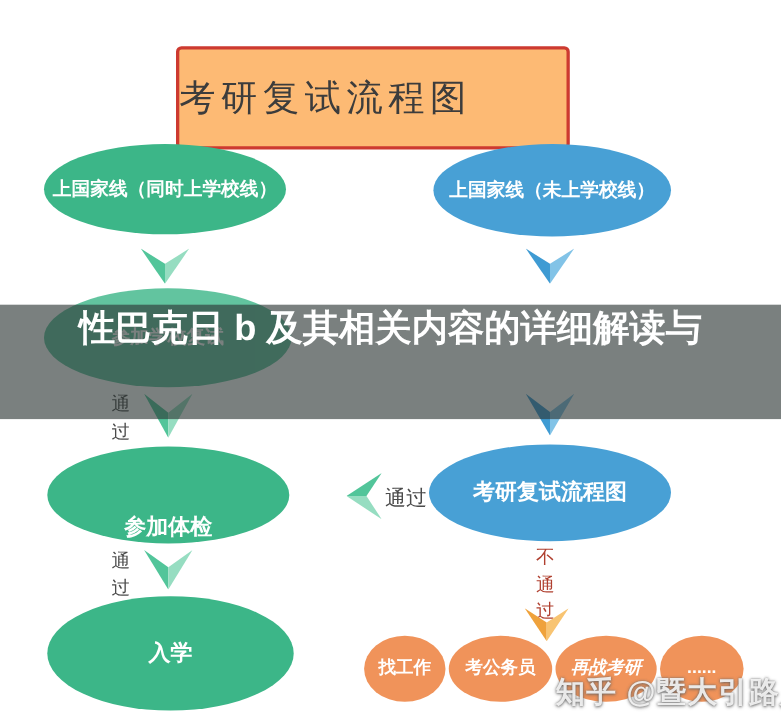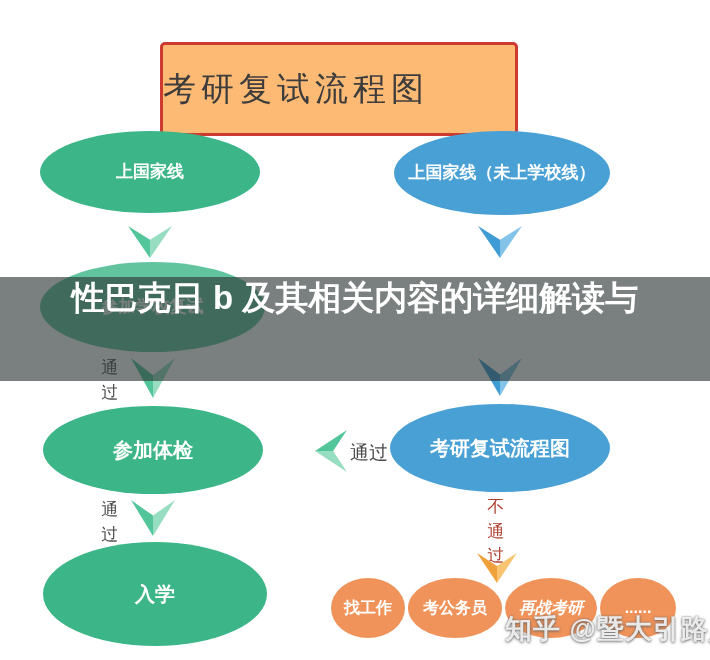--- a/index.html
+++ b/index.html
@@ -55,20 +55,21 @@
 <body>
 
 <div class="canvas">
 
   <div class="abs title-box">
     <span>考研复试流程图</span>
   </div>
 
   <div class="abs ell green fs17" style="left:40px;top:131px;width:220px;height:82px;">
     <span>上国家线</span>
+    <span>（同时上学校线）</span>
   </div>
 
   <div class="abs" style="left:128px;top:226px;width:44px;height:32px;">
     <svg class="chev chev-green" viewBox="0 0 40 30" preserveAspectRatio="none">
       <path class="half-a" d="M0,0 L20,13 L20,30 Z"></path>
       <path class="half-b" d="M20,13 L40,0 L20,30 Z"></path>
     </svg>
   </div>
 
   <div class="abs ell green fs17 dim-txt" style="left:40px;top:262px;width:225px;height:90px;z-index:1;">
@@ -76,21 +77,21 @@
   </div>
 
   <div class="abs vlabel" style="left:100px;top:356px;">通过</div>
   <div class="abs" style="left:131px;top:358px;width:44px;height:40px;">
     <svg class="chev chev-green" viewBox="0 0 40 30" preserveAspectRatio="none">
       <path class="half-a" d="M0,0 L20,13 L20,30 Z"></path>
       <path class="half-b" d="M20,13 L40,0 L20,30 Z"></path>
     </svg>
   </div>
 
-  <div class="abs ell green fs20" style="left:43px;top:406px;width:220px;height:88px;">
+  <div class="abs ell green fs20" style="left:43px;top:406px;width:220px;height:88px;align-items:flex-end;">
     <span>参加体检</span>
   </div>
 
   <div class="abs vlabel" style="left:100px;top:498px;">通过</div>
   <div class="abs" style="left:131px;top:500px;width:44px;height:36px;">
     <svg class="chev chev-green" viewBox="0 0 40 30" preserveAspectRatio="none">
       <path class="half-a" d="M0,0 L20,13 L20,30 Z"></path>
       <path class="half-b" d="M20,13 L40,0 L20,30 Z"></path>
     </svg>
   </div>

